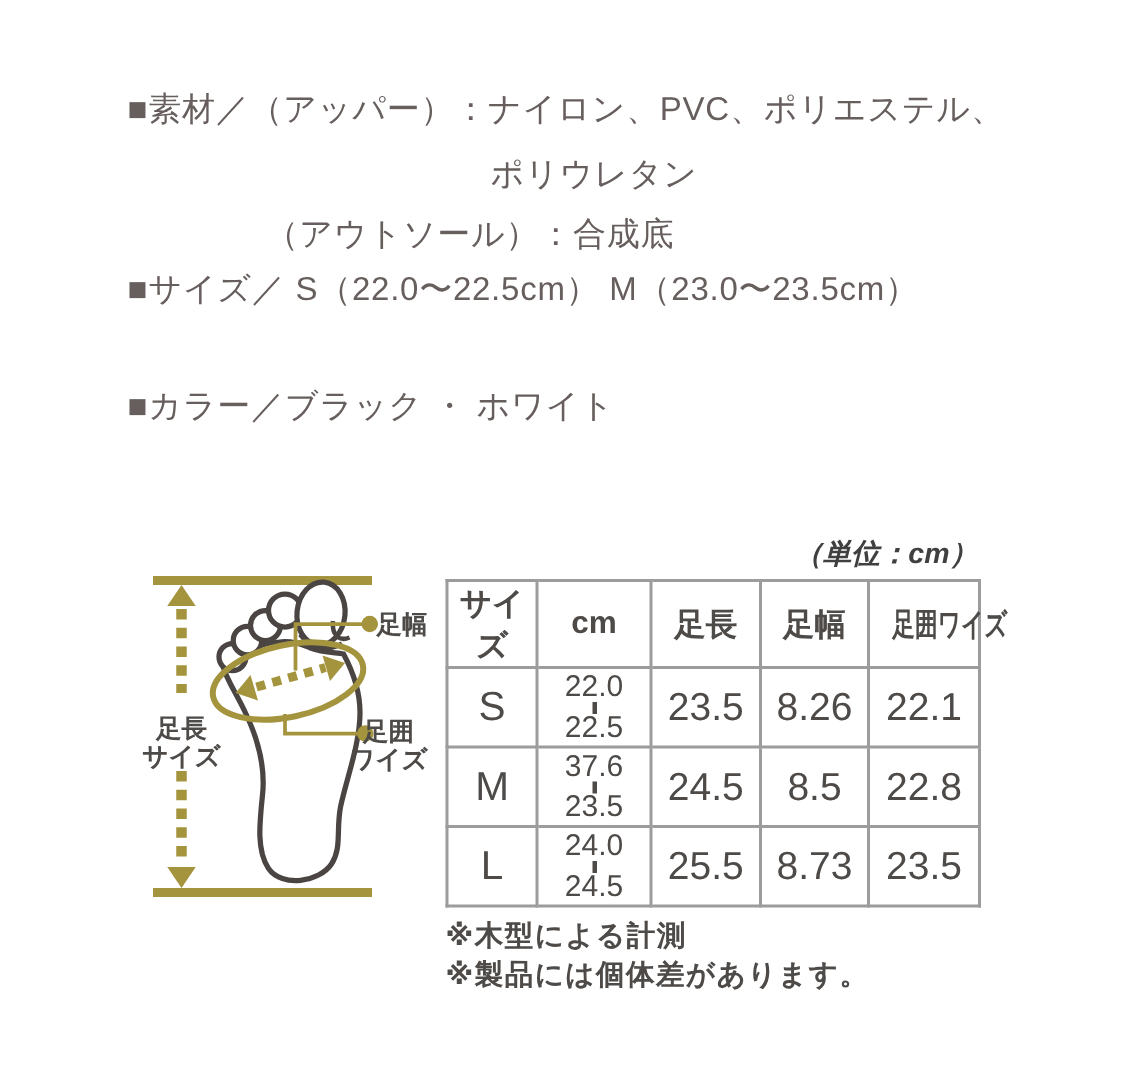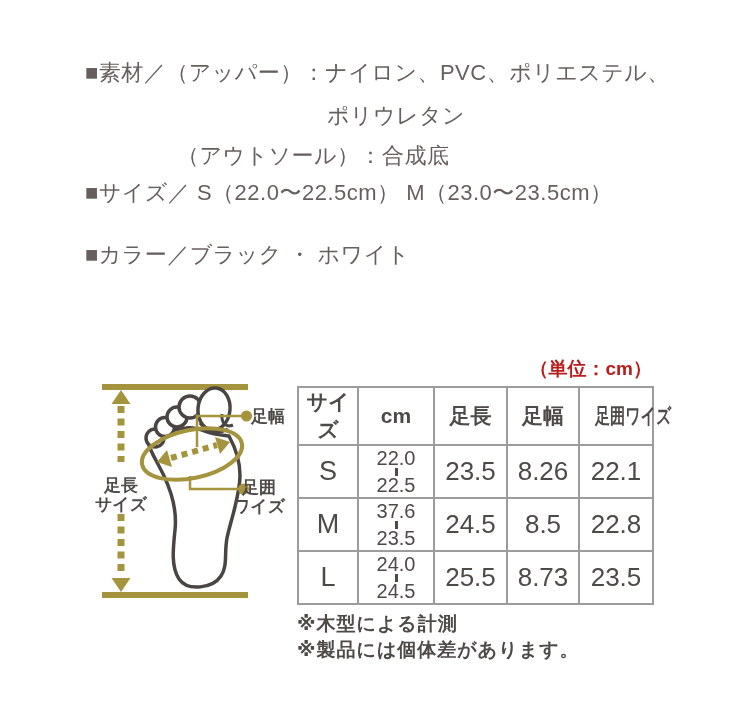--- a/index.html
+++ b/index.html
@@ -10,36 +10,36 @@
   
   .tline {
     position:absolute; font-size:22px; line-height:26px;
     color:#675f5d; white-space:pre; letter-spacing:0.5px;
   }
   .l1 { top:60px;  left:85px;  }
   .l2 { top:103px; left:327px; }
   .l3 { top:143px; left:177px; }
   .l4 { top:180px; left:85px;  }
   .l5 { top:223px; left:207px; }
-  .l6 { top:242px; left:85px;  }
+  .l6 { top:258px; left:85px;  }
 
   
   .diagram-svg { position:absolute; left:83px; top:372px; }
   .diag-label {
     position:absolute; font-size:17px; font-weight:bold; color:#4d4a48;
     line-height:19px; text-align:center; white-space:pre;
   }
   .lbl-length { left:88px;  top:476px; width:66px; }
   .lbl-width  { left:251px; top:407px; }
   .lbl-girth  { left:228px; top:478px; width:62px; }
 
   
   .unit-note {
     position:absolute; left:452px; top:356px; width:200px;
-    text-align:right; font-size:19px; font-weight:bold; color:#b91c1c;
+    text-align:right; font-size:19px; font-weight:bold; color:#404040;font-style:italic;
   }
 
   
   table.size-table {
     position:absolute; left:297px; top:386px; width:355px;
     border-collapse:collapse; table-layout:fixed; color:#4d4a48;
   }
   .size-table th, .size-table td {
     border:2px solid #9c9c9c; text-align:center; vertical-align:middle; padding:0;
   }

